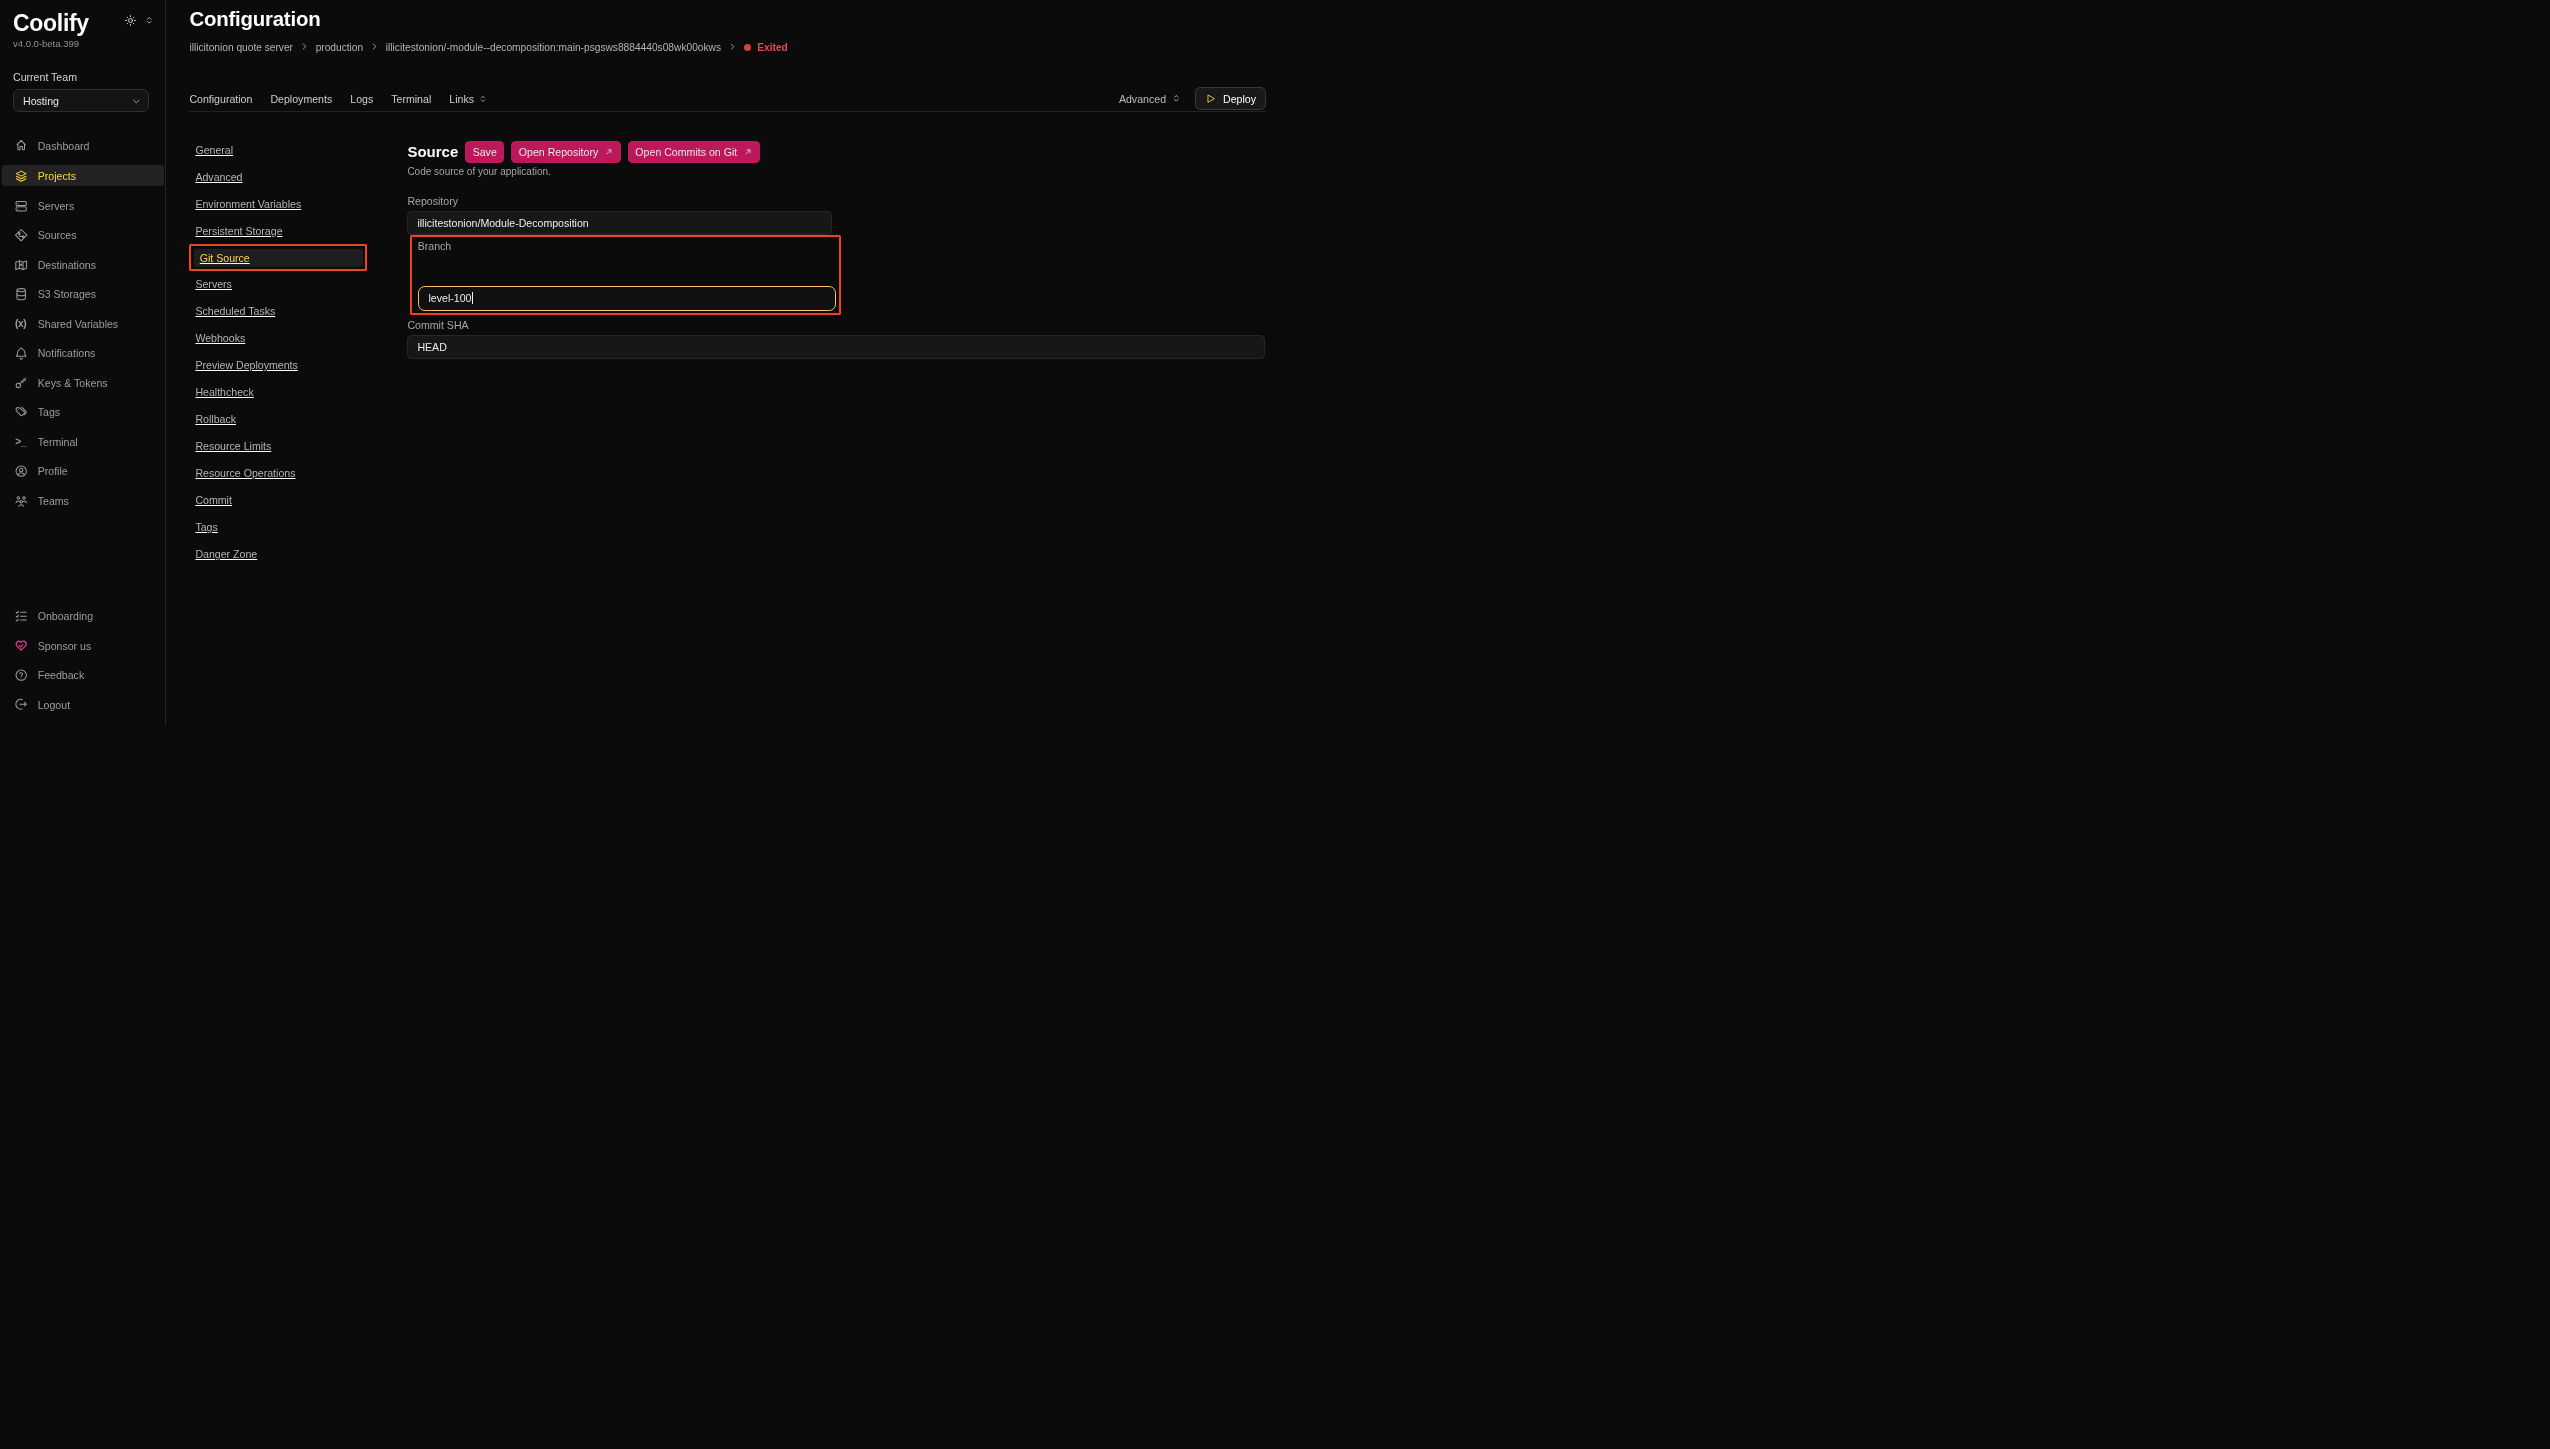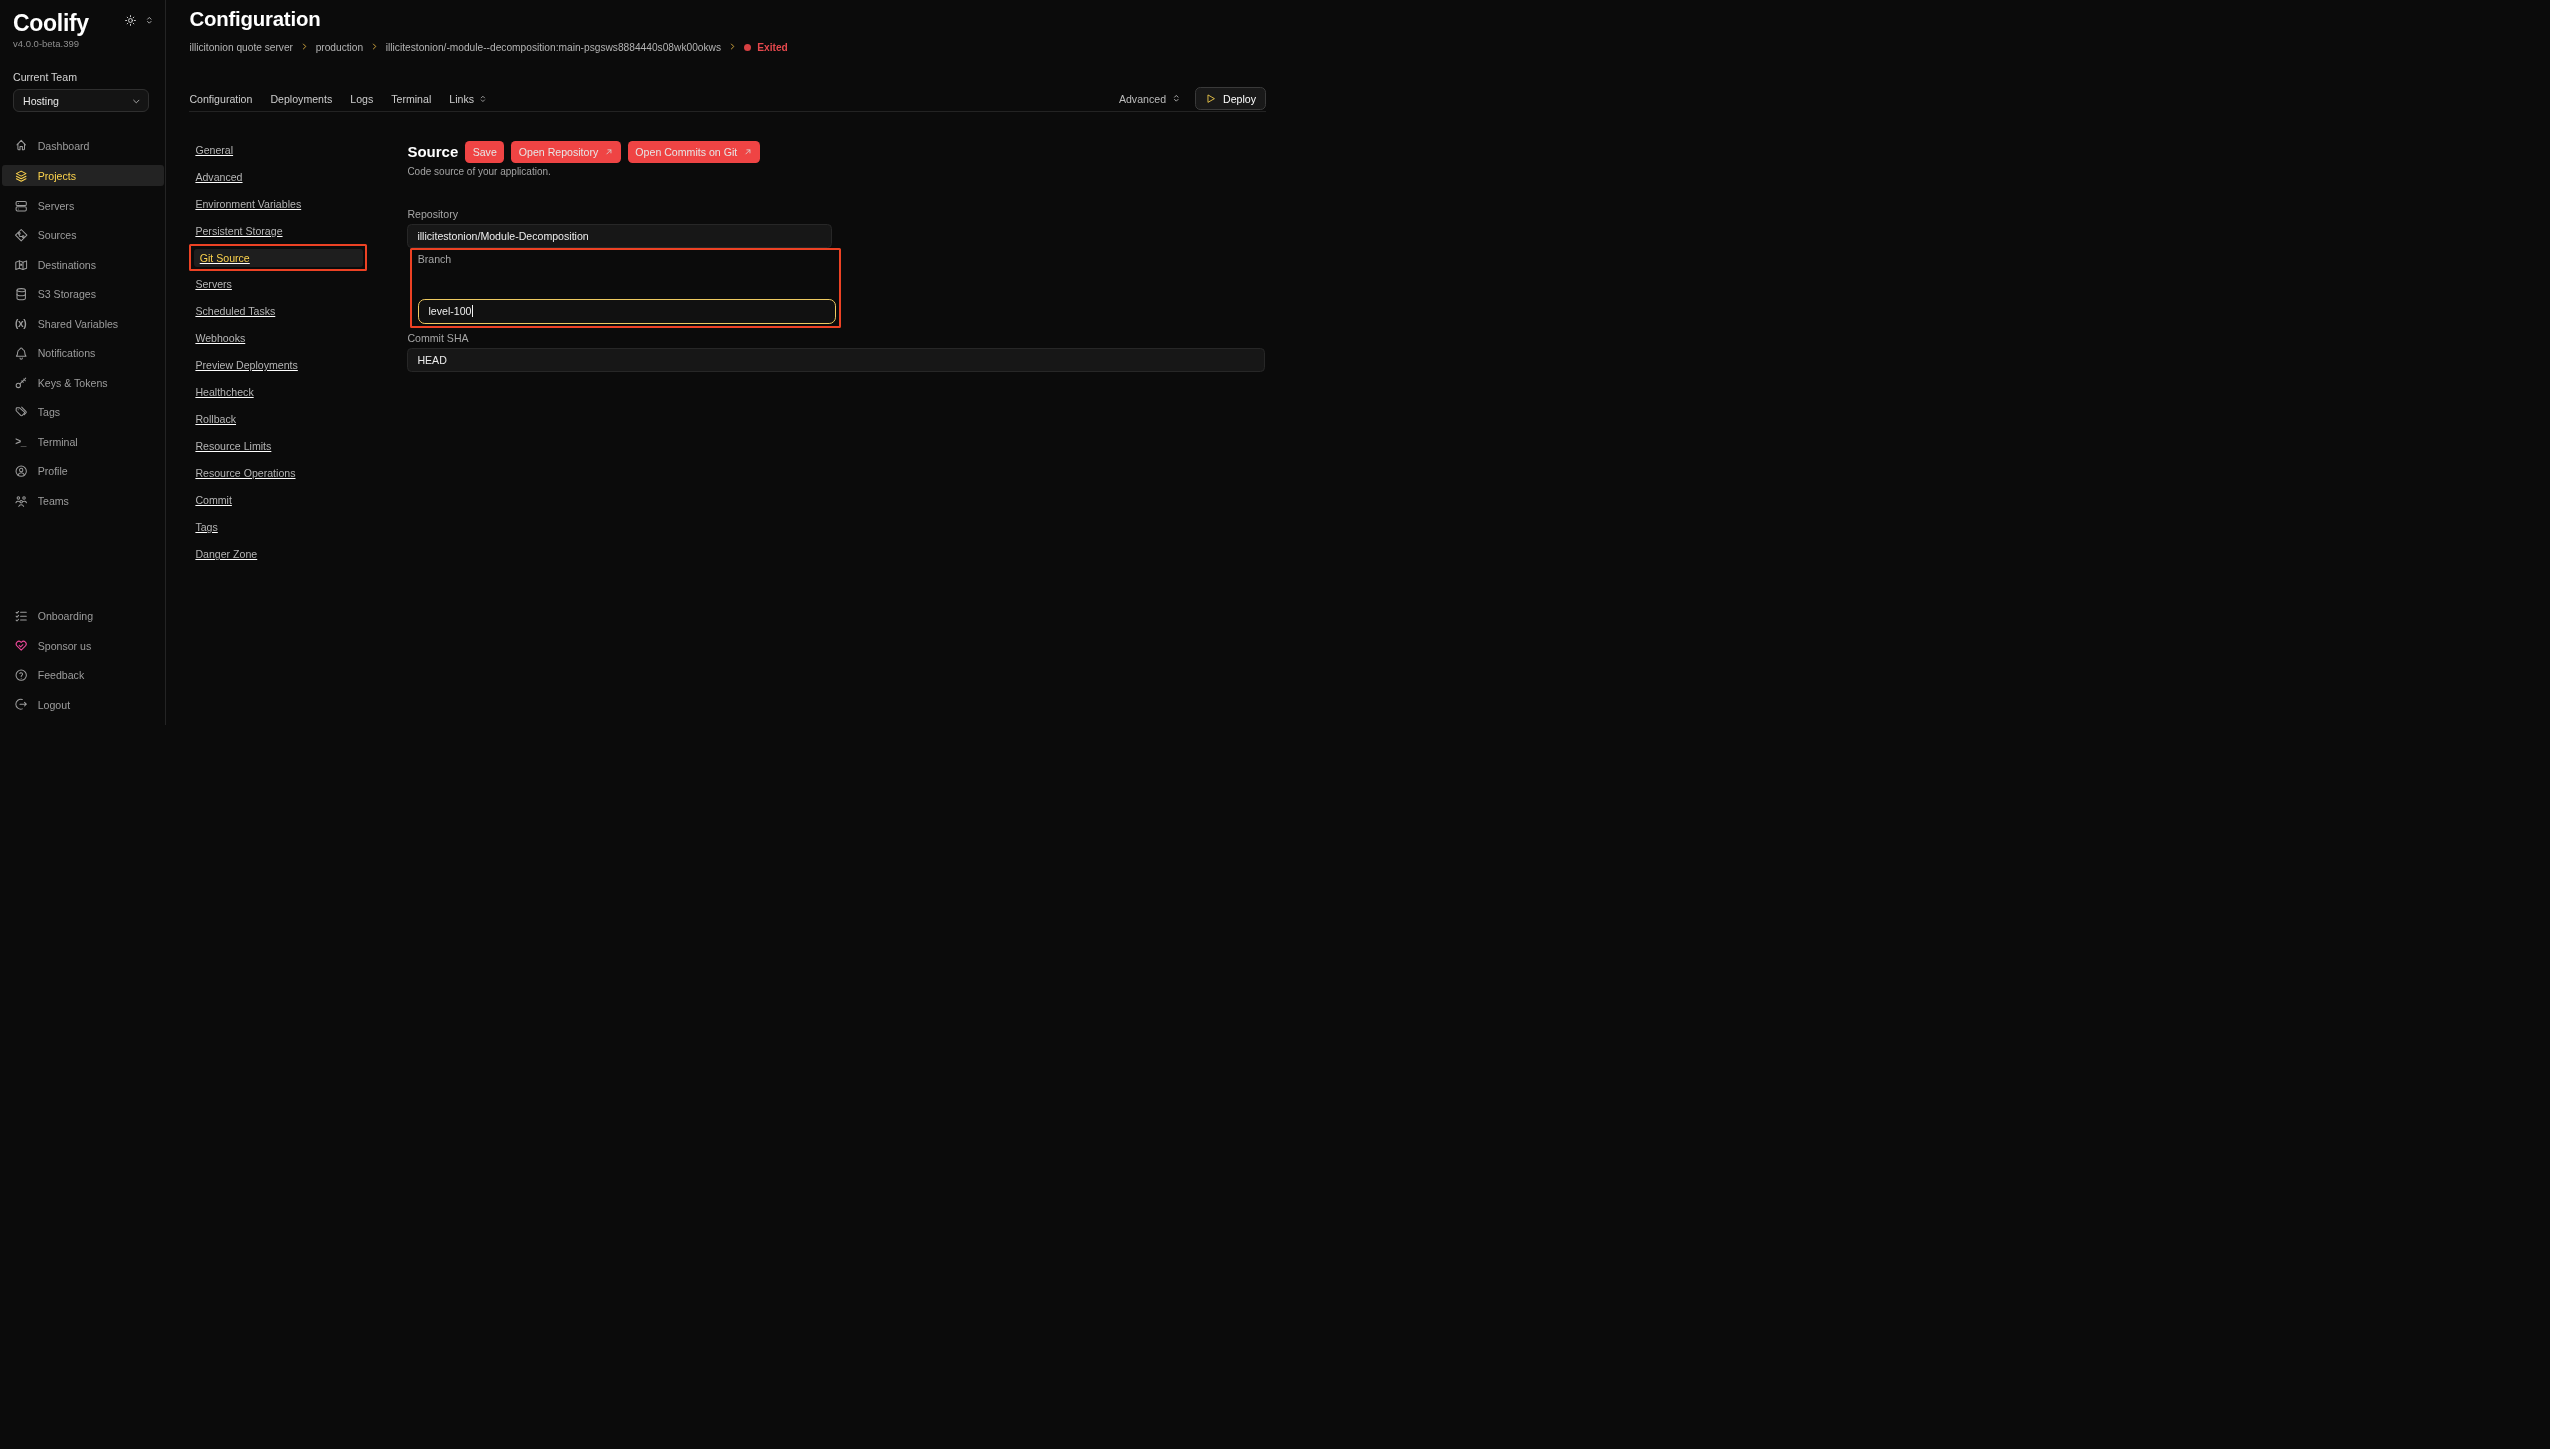--- a/index.html
+++ b/index.html
@@ -92,38 +92,38 @@
   .subnav-annotation {
     border:2.3px solid #ed4224; border-radius:1.5px;
     padding:2.3px; margin:-4.5px 0;
   }
 
   
   .form-area { margin-left:40px; width:858px; }
   .source-header { display:flex; align-items:center; gap:6.8px; }
   .source-heading { margin:0; font-size:15px; font-weight:700; }
   .btn {
-    background:#ef4444; border:none; border-radius:4.5px; color:#e6e6e6;
+    background:#be185d; border:none; border-radius:4.5px; color:#e6e6e6;
     height:22px; padding:0 7.6px; font-size:10.6px; font-family:inherit;
     display:flex; align-items:center; gap:5.3px; cursor:pointer; white-space:nowrap;
   }
   .btn svg { width:9.8px; height:9.8px; color:#d9d9d9; }
   .desc { margin:3px 0 0; color:#a3a3a3; font-size:10px; }
 
   .form-grid { margin-top:9.8px; display:flex; flex-wrap:wrap; }
   .field { display:flex; flex-direction:column; }
   .field label { color:#a6a6a6; font-size:10.6px; }
   .input {
     margin-top:4.5px; height:23.4px; background:#171717;
     border:0.8px solid #272727; border-radius:4.5px;
     display:flex; align-items:center; padding:0 9px;
     color:#ededed; font-size:10.6px; white-space:nowrap; overflow:hidden;
     cursor:text;
   }
-  .field-repo { width:425px; margin-top:21px; }
+  .field-repo { width:425px; margin-top:8px; }
   .field-annotation {
     margin-left:2.3px; width:431px;
     border:2.3px solid #ed4224; border-radius:1.5px;
     padding:3px 3px 2.3px 6px;
   }
   .input.focused {
     background:#111111; border:1.5px solid #eeca61; border-radius:6.8px;
     height:25px; padding:0 9.8px;margin-top:34px;
   }
   .caret { display:inline-block; width:1.1px; height:11.3px; background:#f2f2f2; margin-left:0.8px; }

